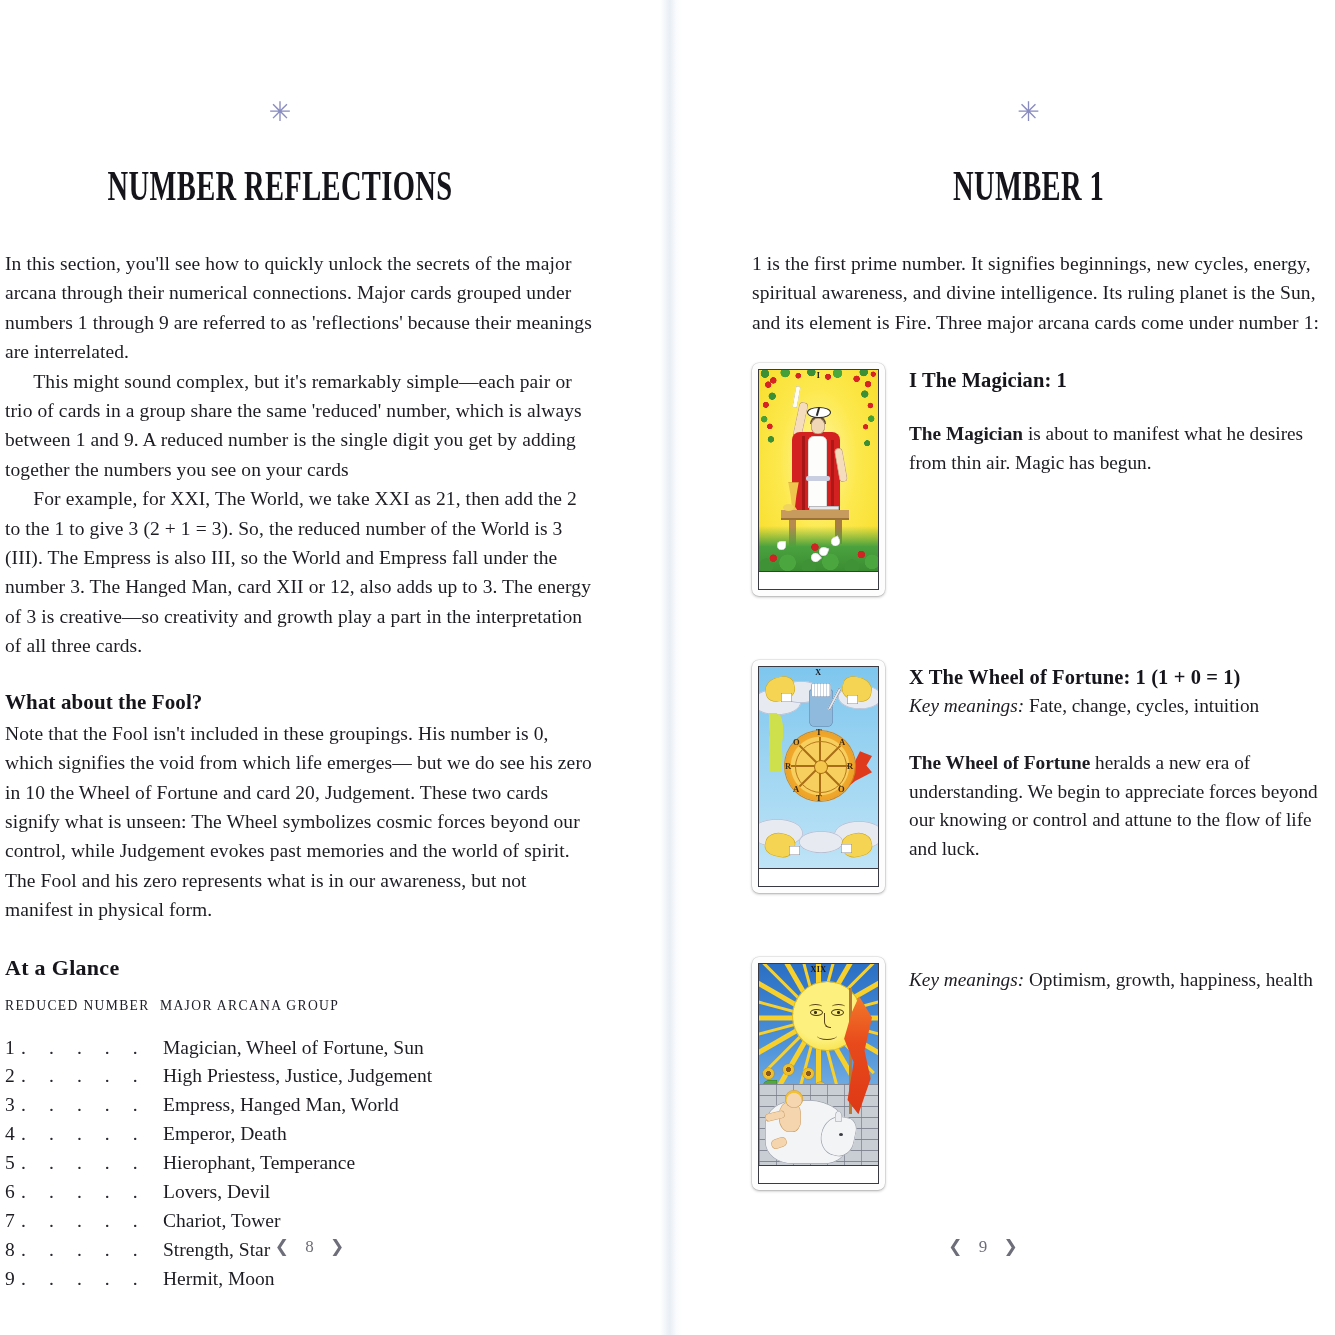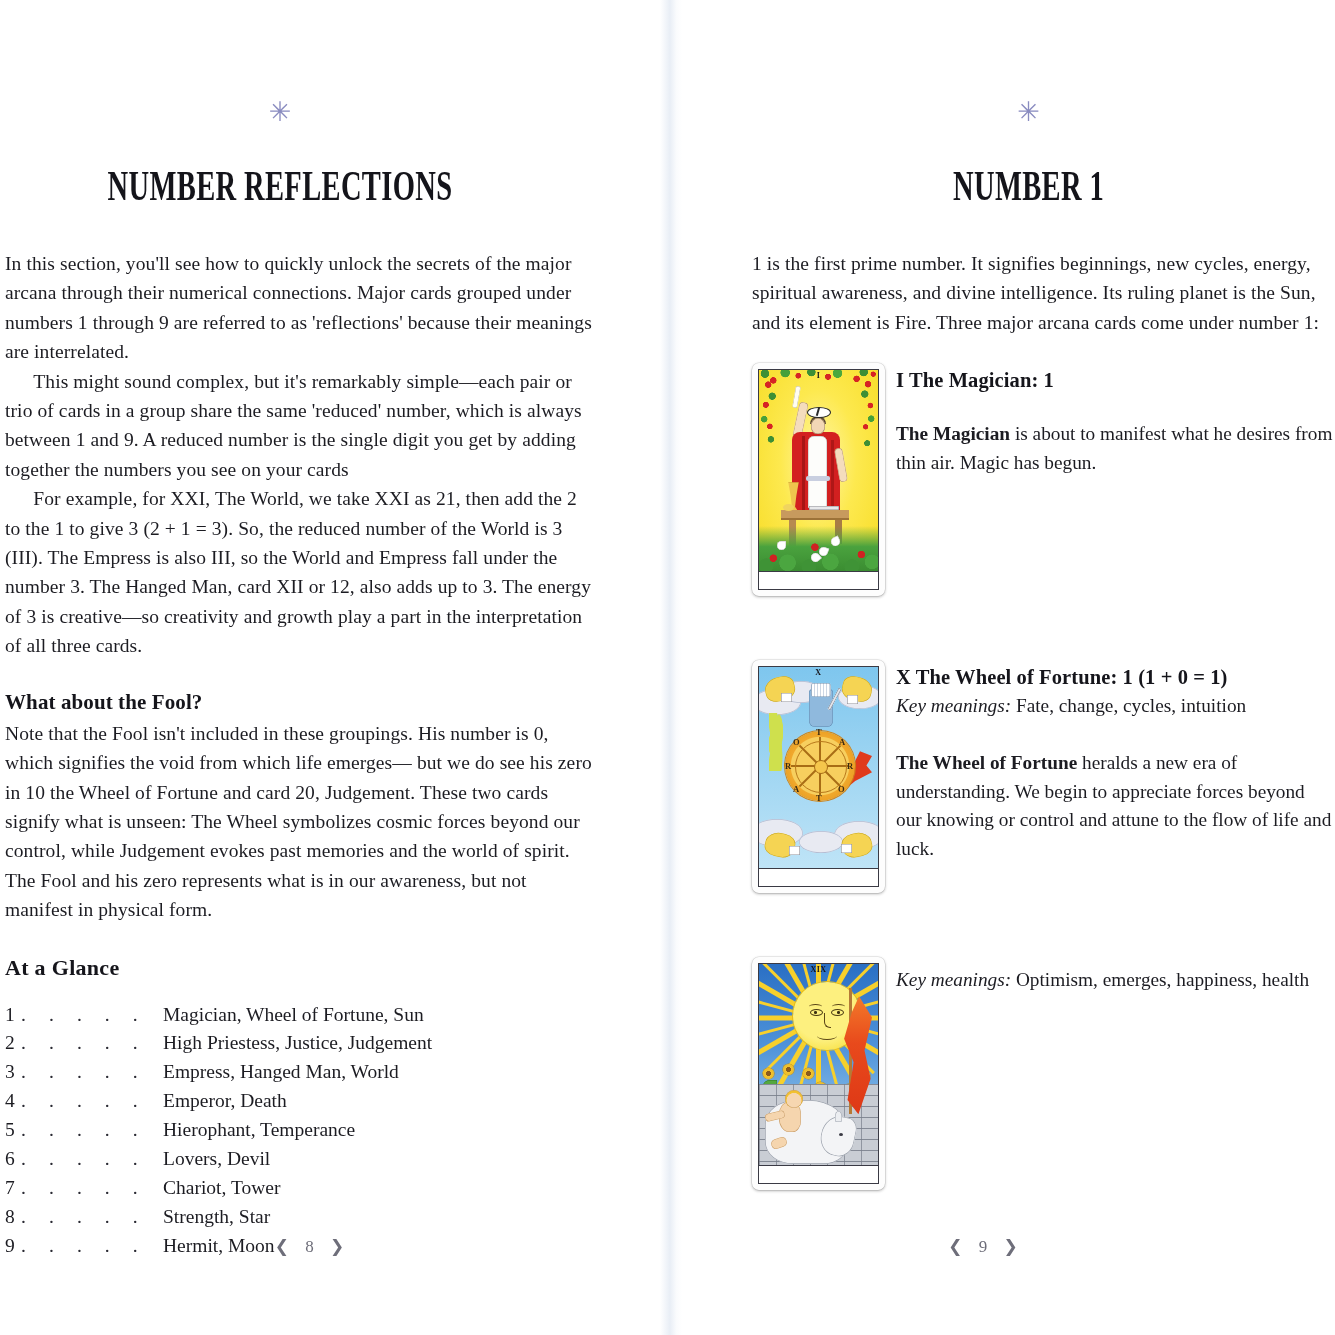--- a/index.html
+++ b/index.html
@@ -131,21 +131,21 @@
     margin-top: 26px;
   }
   .card-block.second { margin-top: 64px; }
   .card-block.third  { margin-top: 64px; }
 
   .card-wrap {
     width: 133px;
     flex: 0 0 133px;
   }
   .card-text {
-    padding-left: 11px;
+    padding-left: 24px;
     padding-top: 6px;
   }
   h3.card-title {
     font-size: 20.5px;
     font-weight: 700;
     margin: 0;
     letter-spacing: 0.1px;
     color: #15151b;
     white-space: nowrap;
   }
@@ -585,20 +585,24 @@
 
     <p class="body first">In this section, you'll see how to quickly unlock the secrets of the major arcana through their numerical connections. Major cards grouped under numbers 1 through 9 are referred to as 'reflections' because their meanings are interrelated.</p>
     <p class="body indent">This might sound complex, but it's remarkably simple—each pair or trio of cards in a group share the same 'reduced' number, which is always between 1 and 9. A reduced number is the single digit you get by adding together the numbers you see on your cards</p>
     <p class="body indent">For example, for XXI, The World, we take XXI as 21, then add the 2 to the 1 to give 3 (2 + 1 = 3). So, the reduced number of the World is 3 (III). The Empress is also III, so the World and Empress fall under the number 3. The Hanged Man, card XII or 12, also adds up to 3. The energy of 3 is creative—so creativity and growth play a part in the interpretation of all three cards.</p>
 
     <h2 class="sub">What about the Fool?</h2>
     <p class="body">Note that the Fool isn't included in these groupings. His number is 0, which signifies the void from which life emerges— but we do see his zero in 10 the Wheel of Fortune and card 20, Judgement. These two cards signify what is unseen: The Wheel symbolizes cosmic forces beyond our control, while Judgement evokes past memories and the world of spirit. The Fool and his zero represents what is in our awareness, but not manifest in physical form.</p>
 
     <h2 class="glance">At a Glance</h2>
 
+    <div class="table-head">
+      <div class="th-a">REDUCED NUMBER</div>
+      <div class="th-b">MAJOR ARCANA GROUP</div>
+    </div>
 
     <div class="glance-table" id="glance-table">
         <div class="glance-row">
           <span class="g-num">1</span>
           <span class="g-dots">. . . . . . . . .</span>
           <span class="g-label">Magician, Wheel of Fortune, Sun</span>
         </div>
         <div class="glance-row">
           <span class="g-num">2</span>
           <span class="g-dots">. . . . . . . . .</span>
@@ -811,20 +815,20 @@
               <div class="sun-child-arm"></div>
               <div class="sun-child-head"></div>
               <div class="sun-pole"></div>
               <div class="sun-banner"></div>
             </div>
             <div class="nameplate"></div>
           </div>
         </div>
       </div>
       <div class="card-text">
-        <p class="keys"><i>Key meanings:</i><span> Optimism, emerges, happiness, health</span></p>
+        <p class="keys"><i>Key meanings:</i><span> Optimism, growth, happiness, health</span></p>
       </div>
     </div>
 
     <div class="folio">❮ 9 ❯</div>
   </div>
 
 </div>
 
 </body></html>

